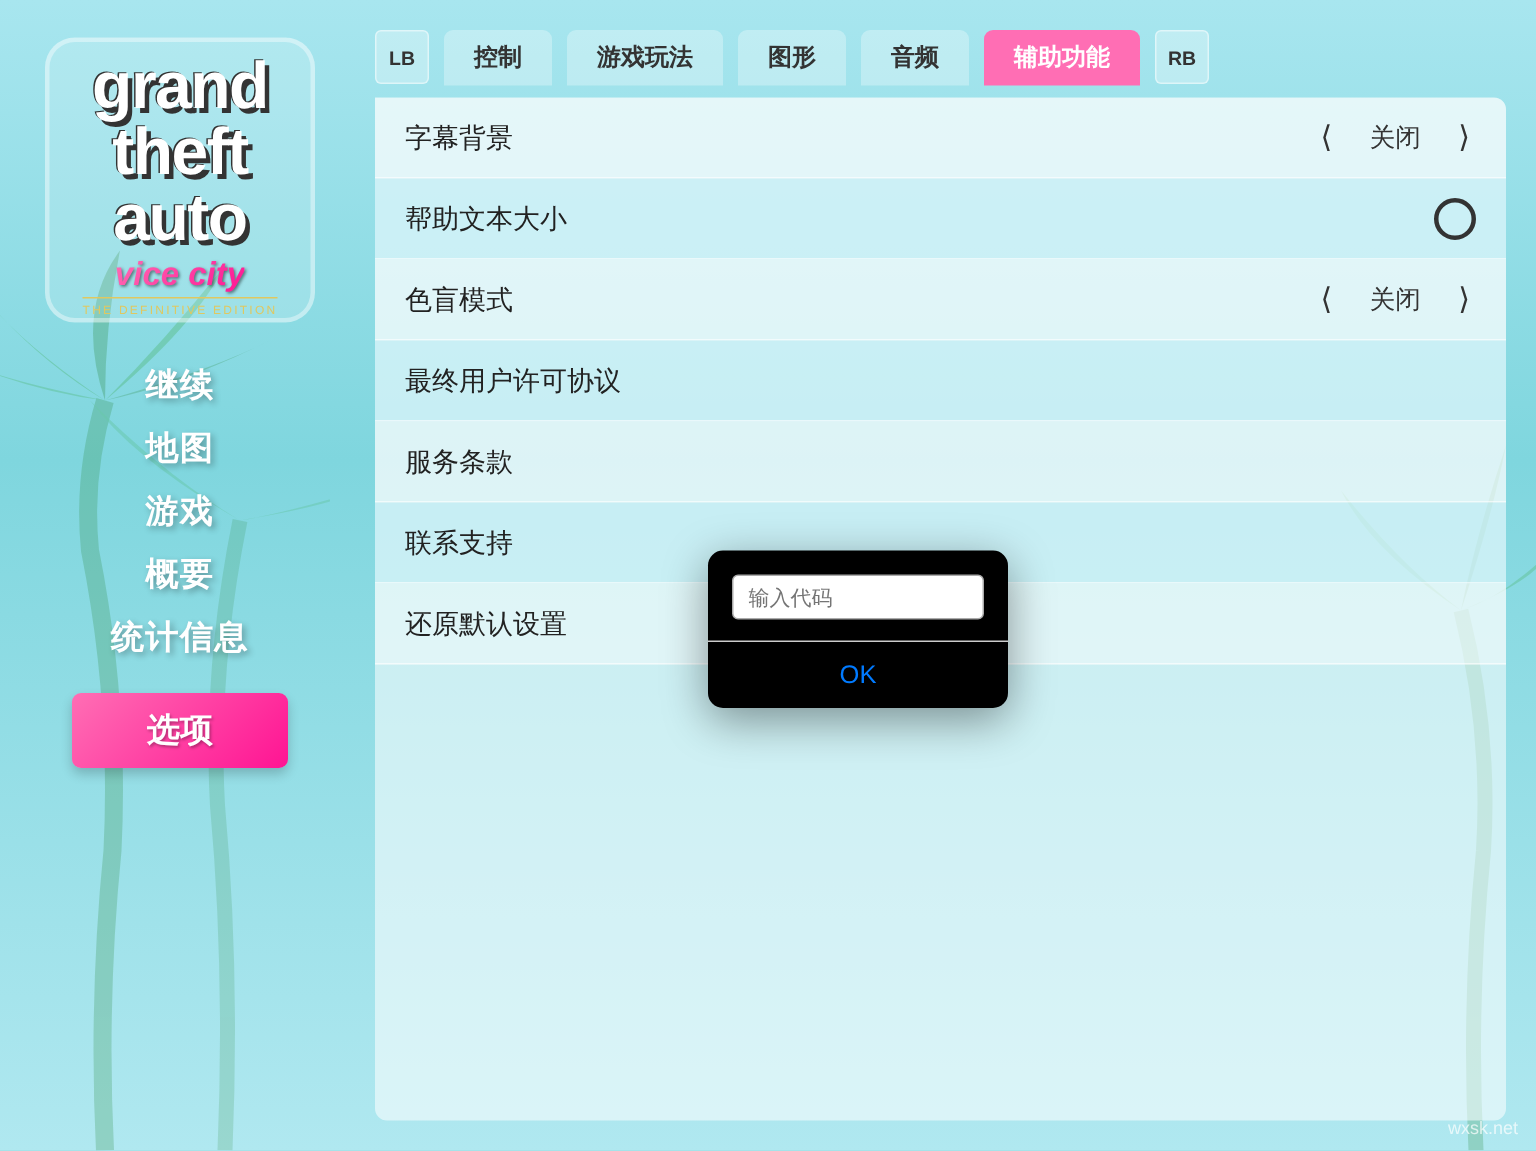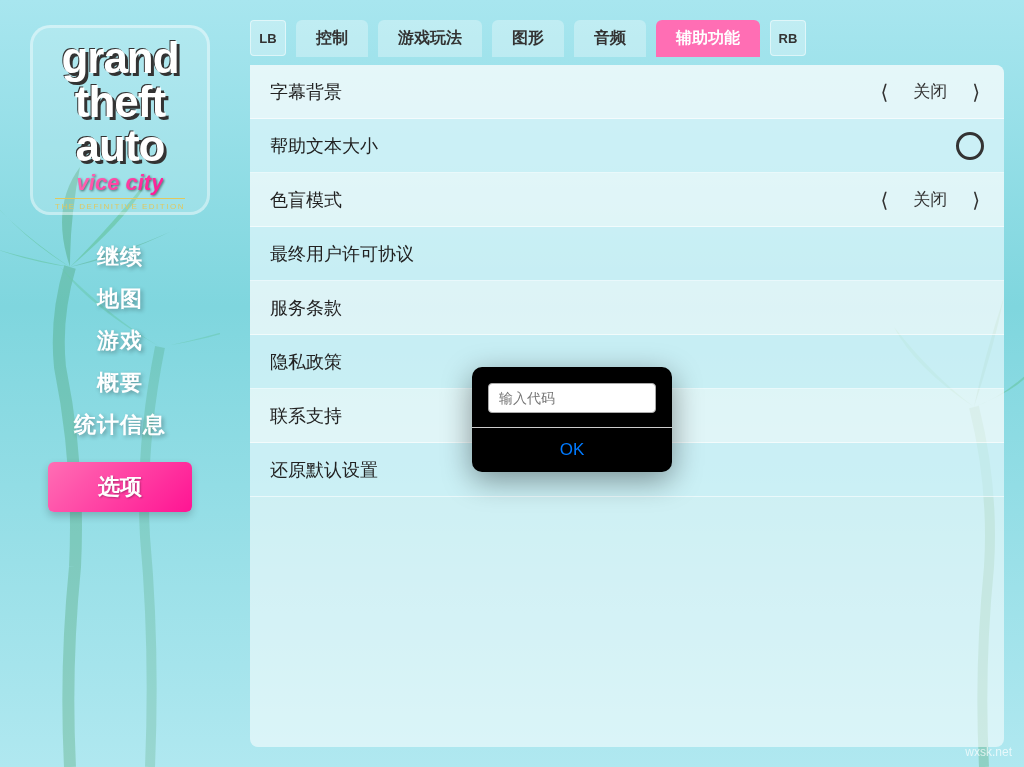--- a/index.html
+++ b/index.html
@@ -417,23 +417,20 @@
       </div>
 
       <div class="setting-row">
         <span class="setting-label">最终用户许可协议</span>
       </div>
 
       <div class="setting-row">
         <span class="setting-label">服务条款</span>
       </div>
 
-      <div class="setting-row">
-        <span class="setting-label">隐私政策</span>
-      </div>
 
       <div class="setting-row">
         <span class="setting-label">联系支持</span>
       </div>
 
 
       <div class="setting-row">
         <span class="setting-label">还原默认设置</span>
       </div>
 

